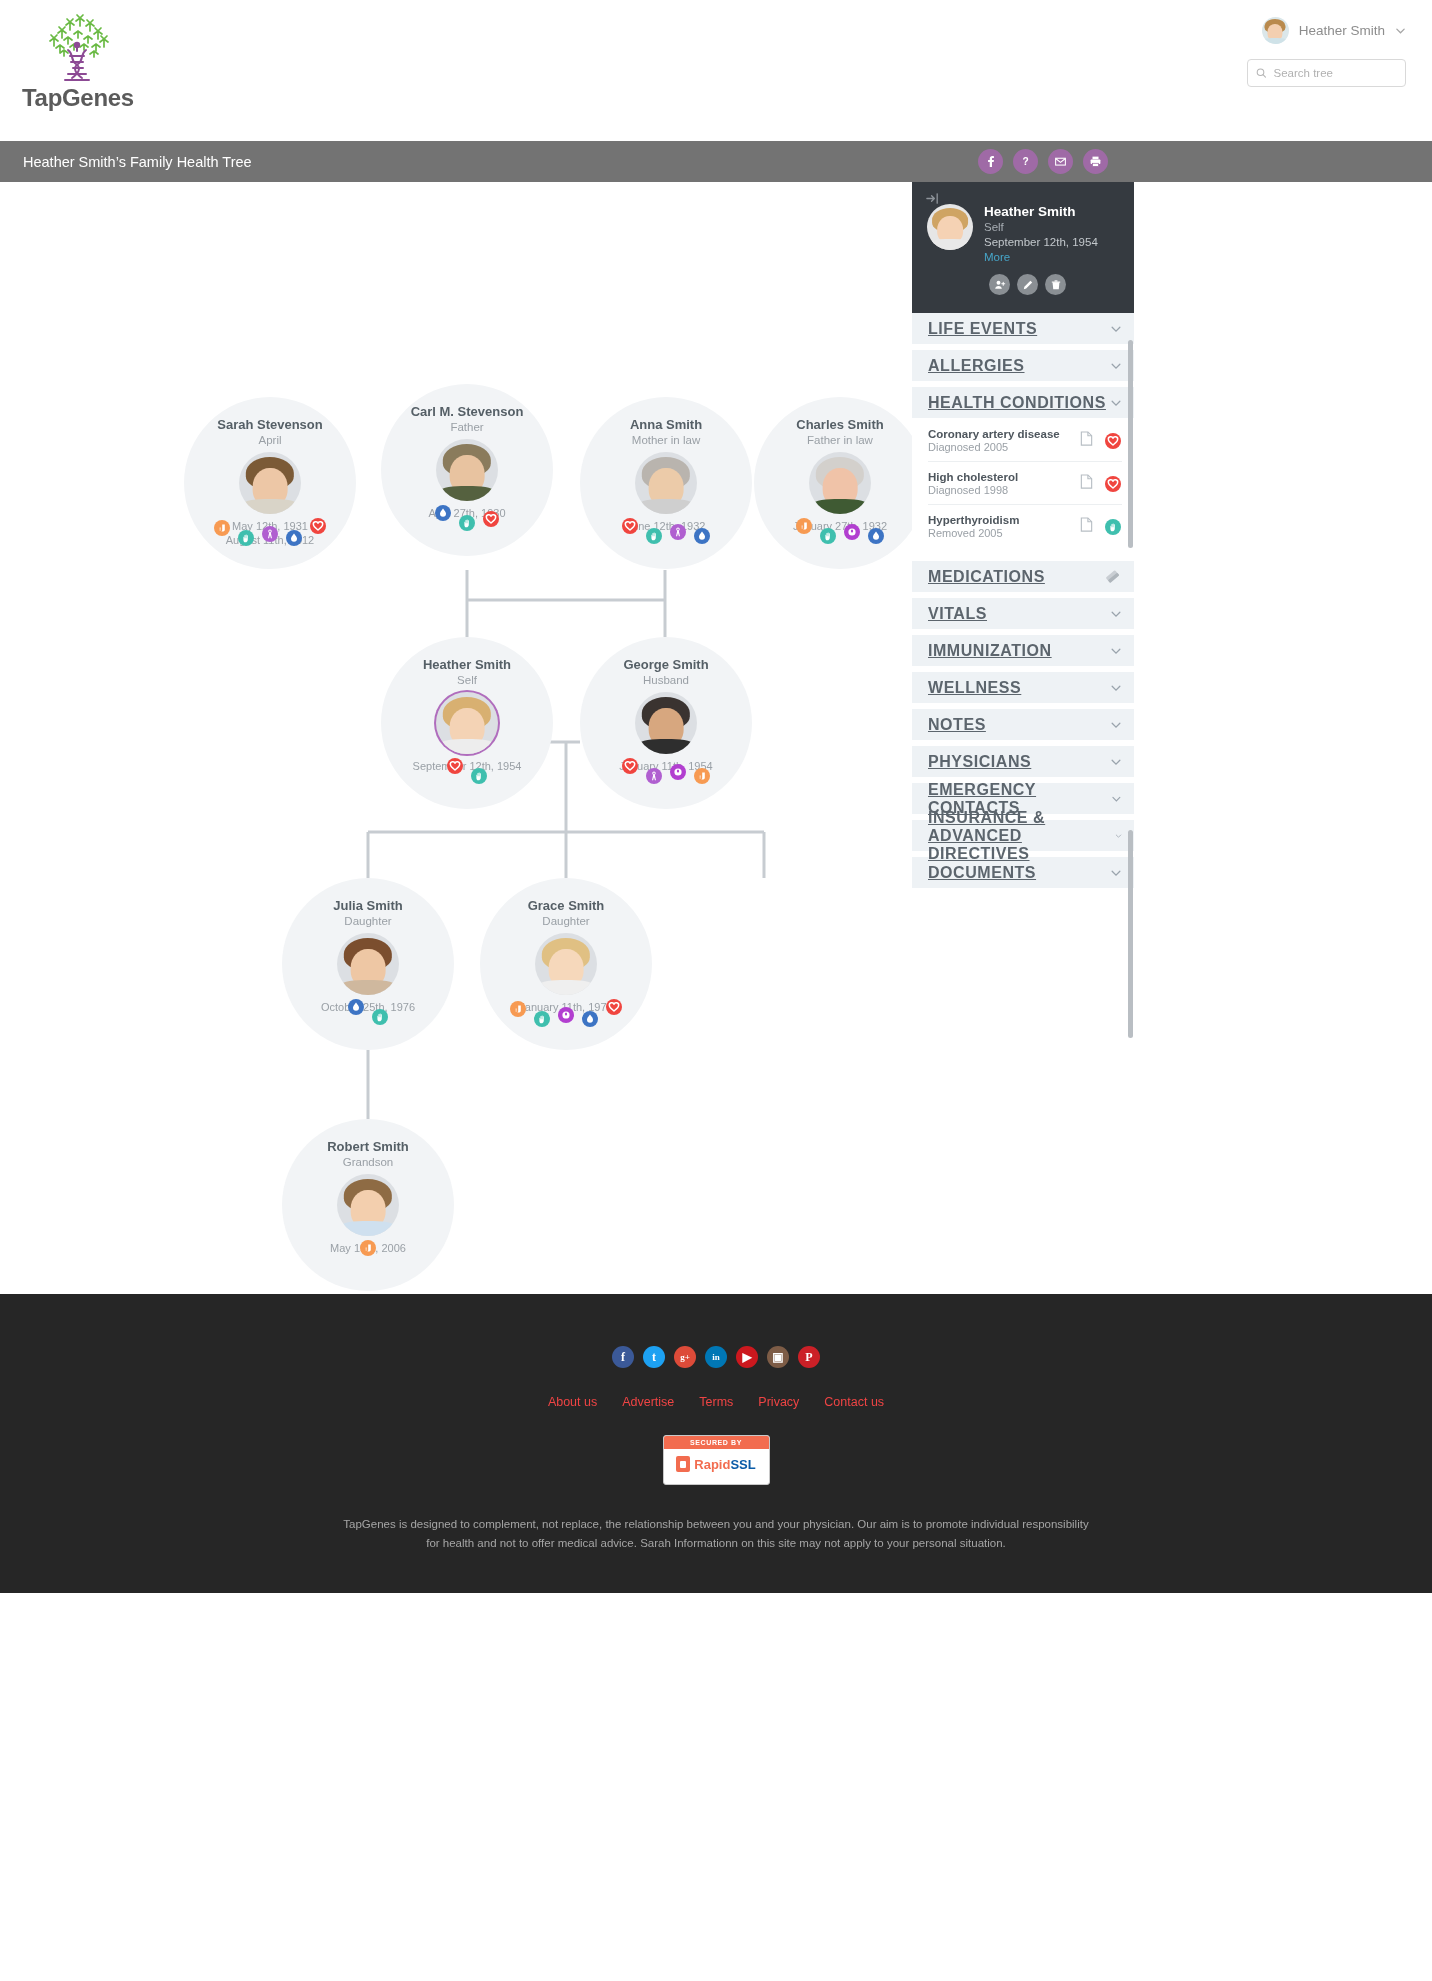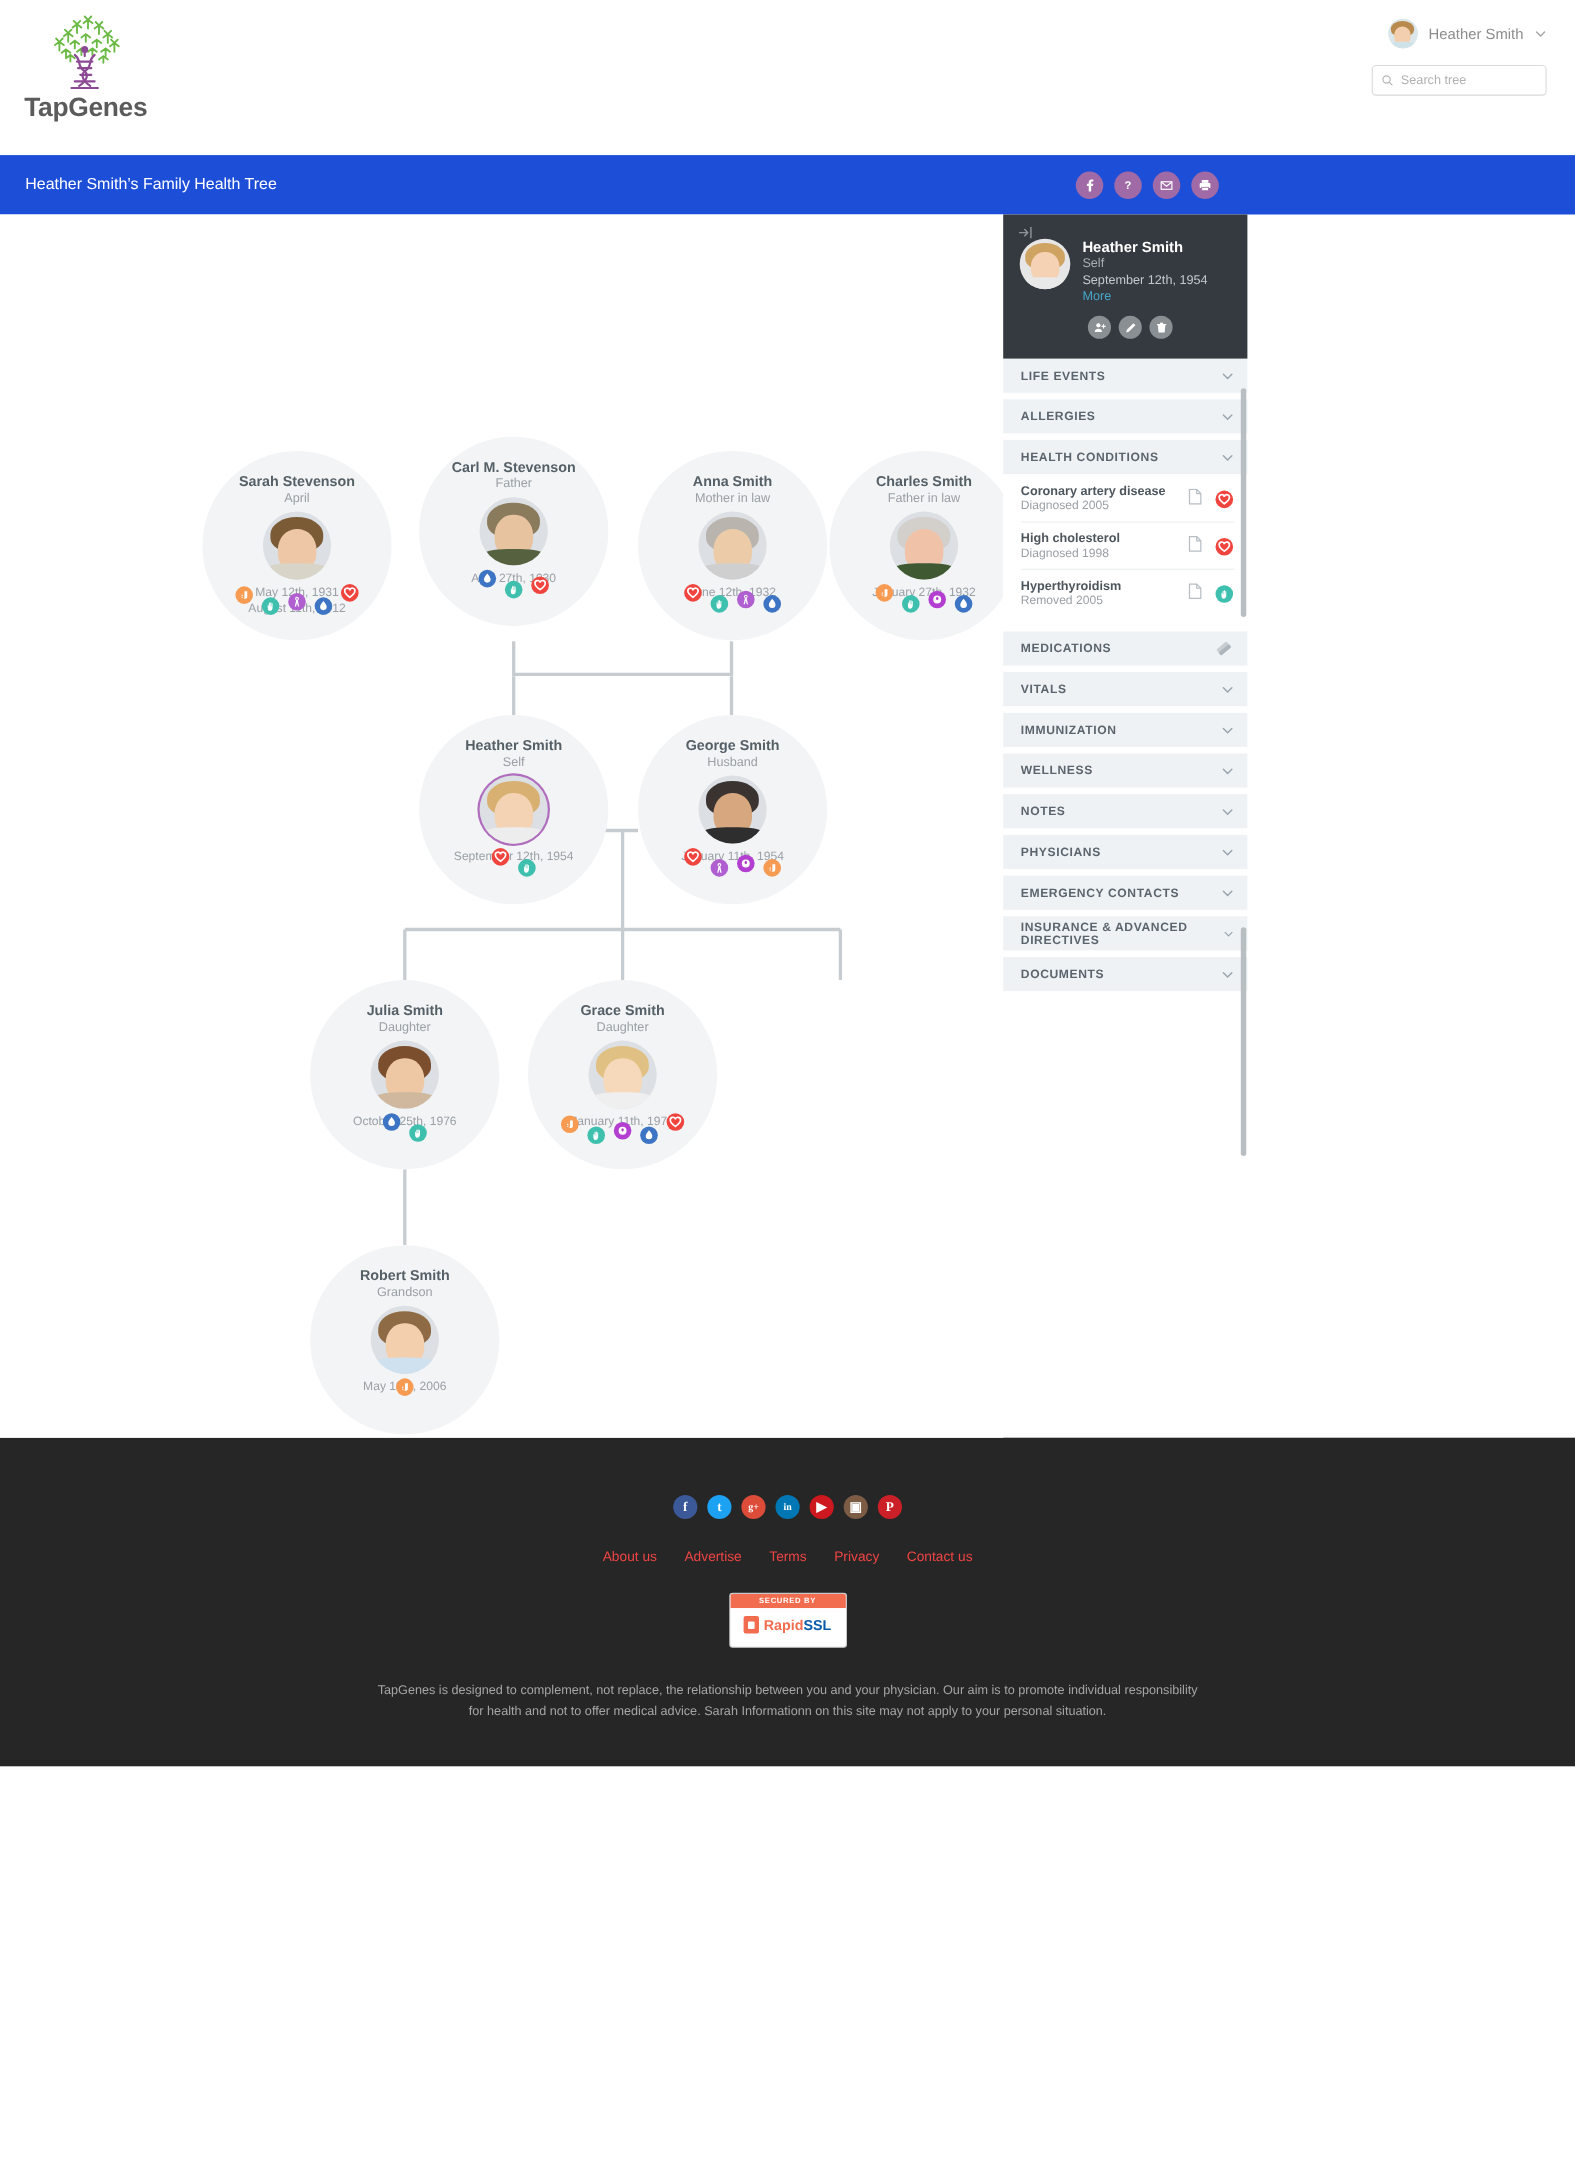--- a/index.html
+++ b/index.html
@@ -23,21 +23,21 @@
   .acct-avatar { width: 27px; height: 27px; border-radius: 50%; overflow: hidden; background: #dbe7ea; position: relative; }
   .acct-name { font-size: 13.5px; color: #8d8d8d; }
   .chev-sm { width: 11px; height: 11px; display: inline-block; }
 
   .searchbox { position: absolute; right: 26px; top: 59px; width: 159px; height: 28px;
                border: 1px solid #d9d9d9; border-radius: 4px; display: flex; align-items: center; padding: 0 8px; gap: 7px; background: #fff; }
   .searchbox input { border: 0; outline: 0; font-size: 11.5px; color: #a9a9a9; width: 100%; font-family: inherit; background: transparent; }
   .searchbox input::placeholder { color: #b1b1b1; }
 
   
-  .purplebar { position: relative; height: 54px; background: #1d4ed8; display: flex; align-items: center; text-align: center; }
+  .purplebar { position: relative; height: 41px; background: #737373; display: flex; align-items: center; text-align: center; }
   .purplebar .title { margin-left: 23px; color: #fff; font-size: 14.5px; }
   .pb-icons { position: absolute; right: 324px; display: flex; gap: 10px; align-items: center; }
   .pb-icon { width: 25px; height: 25px; border-radius: 50%; background: #9f6aa6; display: flex; align-items: center; justify-content: center; cursor: pointer; }
   .pb-icon svg { display: block; }
 
   
   .body-area { position: relative; display: flex; min-height: 1112px; }
   .tree-area { position: relative; width: 912px; min-height: 1112px; background: #fff; overflow: hidden; }
 
   
@@ -62,21 +62,21 @@
   .ph-avatar { width: 46px; height: 46px; border-radius: 50%; overflow: hidden; background: #e6e6e6; position: relative; flex: none; }
   .ph-meta .ph-name { color: #fff; font-size: 13.5px; font-weight: bold; }
   .ph-meta .ph-rel { color: #a7adb3; font-size: 11.5px; margin-top: 2px; }
   .ph-meta .ph-dob { color: #c3c8cc; font-size: 11.5px; margin-top: 3px; }
   .ph-meta .ph-more { color: #46a5c8; font-size: 11.5px; margin-top: 3px; cursor: pointer; }
   .ph-actions { display: flex; gap: 7px; padding: 11px 0 0 77px; }
   .ph-act { width: 21px; height: 21px; border-radius: 50%; background: #8a8f94; display: flex; align-items: center; justify-content: center; cursor: pointer; }
 
   .acc-head { background: #eef2f5; height: 32px; display: flex; align-items: center; justify-content: space-between;
               padding: 0 12px 0 16px; border-bottom: 1px solid #fff; cursor: pointer; }
-  .acc-head .lbl { font-size: 11px; letter-spacing: 0.55px; font-weight: bold; color: #5c656d; }
+  .acc-head .lbl { font-size: 16px; letter-spacing: 0.55px; font-weight: bold; color: #5c656d; text-decoration: underline; }
   .acc-sep { height: 5px; background: #fff; }
 
   .cond-list { background: #fff; padding: 0 12px 9px 16px; }
   .cond-row { display: flex; align-items: center; padding: 9px 0 8px 0; border-bottom: 1px solid #eceff1; }
   .cond-row:last-child { border-bottom: 0; }
   .cond-txt { flex: 1; }
   .cond-name { font-size: 11.5px; font-weight: bold; color: #4e565d; }
   .cond-sub { font-size: 11px; color: #9aa0a6; margin-top: 1px; }
   .doc-ic { margin-right: 10px; }
   .cond-badge { width: 19px; height: 19px; border-radius: 50%; display: flex; align-items: center; justify-content: center; }

